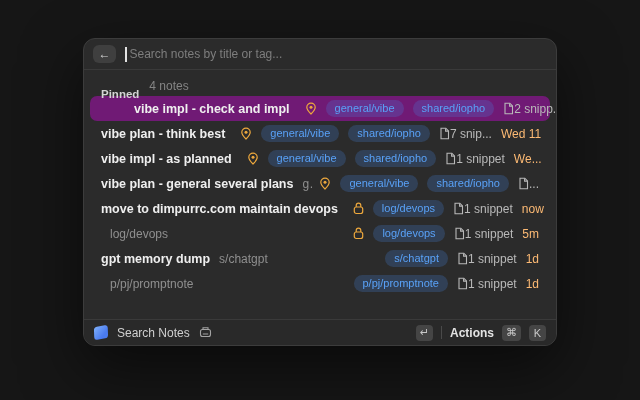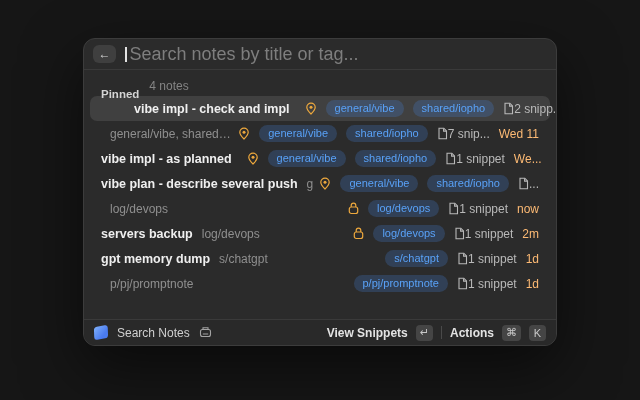--- a/index.html
+++ b/index.html
@@ -22,36 +22,36 @@
   }
   .back-btn {
     width:23px; height:18px; background:#3f3f3f; border:none; border-radius:6px;
     color:#d9d9d9; font-size:12px; line-height:18px; text-align:center;
     display:flex; align-items:center; justify-content:center; cursor:pointer;
     flex:0 0 auto;
   }
   .caret { width:1.5px; height:15px; background:#e2e2e2; flex:0 0 auto; }
   .search-input {
     flex:1; background:transparent; border:none; outline:none;
-    color:#e8e8e8; font-size:18px; font-family:inherit; margin-left:-6px;
+    color:#e8e8e8; font-size:12px; font-family:inherit; margin-left:-6px;
   }
   .search-input::placeholder { color:#7e7e7e; }
   
   .list { position:absolute; top:31px; bottom:26px; left:0; right:0; overflow:hidden; }
   .section-header {
     display:flex; align-items:center; gap:10px; padding:9px 17px 4px;
     height:26px;
   }
   .section-label { font-size:11.5px; font-weight:700; color:#d4d4d4;margin-top:16px; }
   .section-count { font-size:12px; color:#848484; }
   .row {
     display:flex; align-items:center; height:25px; margin:0 6px;
     padding:0 11px; border-radius:7px; cursor:pointer; white-space:nowrap;
   }
-  .row.selected { background:#404040;padding-left:44px; }
+  .row.selected { background:#701a75;padding-left:44px; }
   .row-title { font-size:12.5px; font-weight:700; color:#efefef; flex:0 0 auto; }
   .row-sub {
     font-size:12px; color:#8f8f8f; margin-left:9px;
     overflow:hidden; text-overflow:ellipsis; flex:0 1 auto; min-width:0;
   }
   .spacer { flex:1 1 0; min-width:6px; }
   .acc { display:flex; align-items:center; gap:9px; flex:0 0 auto; }
   .tag-badge {
     font-size:11px; color:#59a1f7; background:rgba(72,134,226,.24);
     padding:2.5px 9px 3.5px; border-radius:9px; line-height:1;
@@ -115,20 +115,21 @@
       <path d="M2 1.2 H6.8 L9.5 3.9 V11.8 H2 Z"></path>
       <path d="M6.6 1.4 V4.1 H9.3"></path>
     </svg>
             </span>
            <span>2 snipp...</span>
          </span>
 
        </span>
       </div>
       <div class="row">
+        <span class="row-title">vibe plan - think best</span>
        <span class="row-sub">general/vibe, shared/iopho</span>
        <span class="spacer"></span>
        <span class="acc">
          <span class="icon">
     <svg width="12" height="13" viewBox="0 0 12 13" fill="none">
       <path d="M6 1.2 C3.6 1.2 1.8 3 1.8 5.3 C1.8 8 6 12 6 12 C6 12 10.2 8 10.2 5.3 C10.2 3 8.4 1.2 6 1.2 Z" stroke="#eda83d" stroke-width="1.2"></path>
       <circle cx="6" cy="5.2" r="1.5" fill="#eda83d"></circle>
     </svg>
           </span>
           <span class="tag-badge">general/vibe</span>
@@ -164,21 +165,21 @@
       <path d="M2 1.2 H6.8 L9.5 3.9 V11.8 H2 Z"></path>
       <path d="M6.6 1.4 V4.1 H9.3"></path>
     </svg>
             </span>
            <span>1 snippet</span>
          </span>
          <span class="date">We...</span>
        </span>
       </div>
       <div class="row">
-        <span class="row-title">vibe plan - describe several push</span>
+        <span class="row-title">vibe plan - general several plans</span>
        <span class="row-sub">general/vibe, shared/iopho</span>
        <span class="spacer"></span>
        <span class="acc">
          <span class="icon">
     <svg width="12" height="13" viewBox="0 0 12 13" fill="none">
       <path d="M6 1.2 C3.6 1.2 1.8 3 1.8 5.3 C1.8 8 6 12 6 12 C6 12 10.2 8 10.2 5.3 C10.2 3 8.4 1.2 6 1.2 Z" stroke="#eda83d" stroke-width="1.2"></path>
       <circle cx="6" cy="5.2" r="1.5" fill="#eda83d"></circle>
     </svg>
           </span>
           <span class="tag-badge">general/vibe</span>
@@ -189,20 +190,21 @@
       <path d="M2 1.2 H6.8 L9.5 3.9 V11.8 H2 Z"></path>
       <path d="M6.6 1.4 V4.1 H9.3"></path>
     </svg>
             </span>
            <span>...</span>
          </span>
 
        </span>
       </div>
       <div class="row">
+        <span class="row-title">move to dimpurrc.com maintain devops</span>
        <span class="row-sub">log/devops</span>
        <span class="spacer"></span>
        <span class="acc">
          <span class="icon">
     <svg width="11" height="13" viewBox="0 0 11 13" fill="none" stroke="#eda83d" stroke-width="1.2">
       <rect x="1.3" y="5" width="8.4" height="6.5" rx="2"></rect>
       <path d="M3.2 5 V3.4 C3.2 2.1 4.2 1.1 5.5 1.1 C6.8 1.1 7.8 2.1 7.8 3.4 V5"></path>
     </svg>
           </span>
           <span class="tag-badge">log/devops</span>
@@ -212,41 +214,40 @@
       <path d="M2 1.2 H6.8 L9.5 3.9 V11.8 H2 Z"></path>
       <path d="M6.6 1.4 V4.1 H9.3"></path>
     </svg>
             </span>
            <span>1 snippet</span>
          </span>
          <span class="date">now</span>
        </span>
       </div>
       <div class="row">
-        <span class="row-title">servers backup</span>
        <span class="row-sub">log/devops</span>
        <span class="spacer"></span>
        <span class="acc">
          <span class="icon">
     <svg width="11" height="13" viewBox="0 0 11 13" fill="none" stroke="#eda83d" stroke-width="1.2">
       <rect x="1.3" y="5" width="8.4" height="6.5" rx="2"></rect>
       <path d="M3.2 5 V3.4 C3.2 2.1 4.2 1.1 5.5 1.1 C6.8 1.1 7.8 2.1 7.8 3.4 V5"></path>
     </svg>
           </span>
           <span class="tag-badge">log/devops</span>
          <span class="meta">
            <span class="icon">
     <svg width="11" height="13" viewBox="0 0 11 13" fill="none" stroke="#b9b9b9" stroke-width="1.1">
       <path d="M2 1.2 H6.8 L9.5 3.9 V11.8 H2 Z"></path>
       <path d="M6.6 1.4 V4.1 H9.3"></path>
     </svg>
             </span>
            <span>1 snippet</span>
          </span>
-         <span class="date">2m</span>
+         <span class="date">5m</span>
        </span>
       </div>
       <div class="row">
         <span class="row-title">gpt memory dump</span>
        <span class="row-sub">s/chatgpt</span>
        <span class="spacer"></span>
        <span class="acc">
          <span class="tag-badge">s/chatgpt</span>
          <span class="meta">
            <span class="icon">
@@ -283,21 +284,20 @@
     <span class="note-cube"></span>
     <span class="footer-app">Search Notes</span>
     <span class="icon">
       <svg width="13" height="13" viewBox="0 0 13 13" fill="none" stroke="#a3a3a3" stroke-width="1.1">
         <rect x="1.5" y="3.5" width="10" height="7" rx="2"></rect>
         <path d="M4 3.5 V1.8 H9 V3.5"></path>
         <line x1="3.8" y1="8" x2="9.2" y2="8"></line>
       </svg>
     </span>
     <div class="footer-right">
-      <span class="footer-action">View Snippets</span>
       <span class="keycap">↵</span>
       <span class="v-divider"></span>
       <span class="footer-action">Actions</span>
       <span class="keycap">⌘</span>
       <span class="keycap">K</span>
     </div>
   </div>
 </div>
 
 </body></html>

